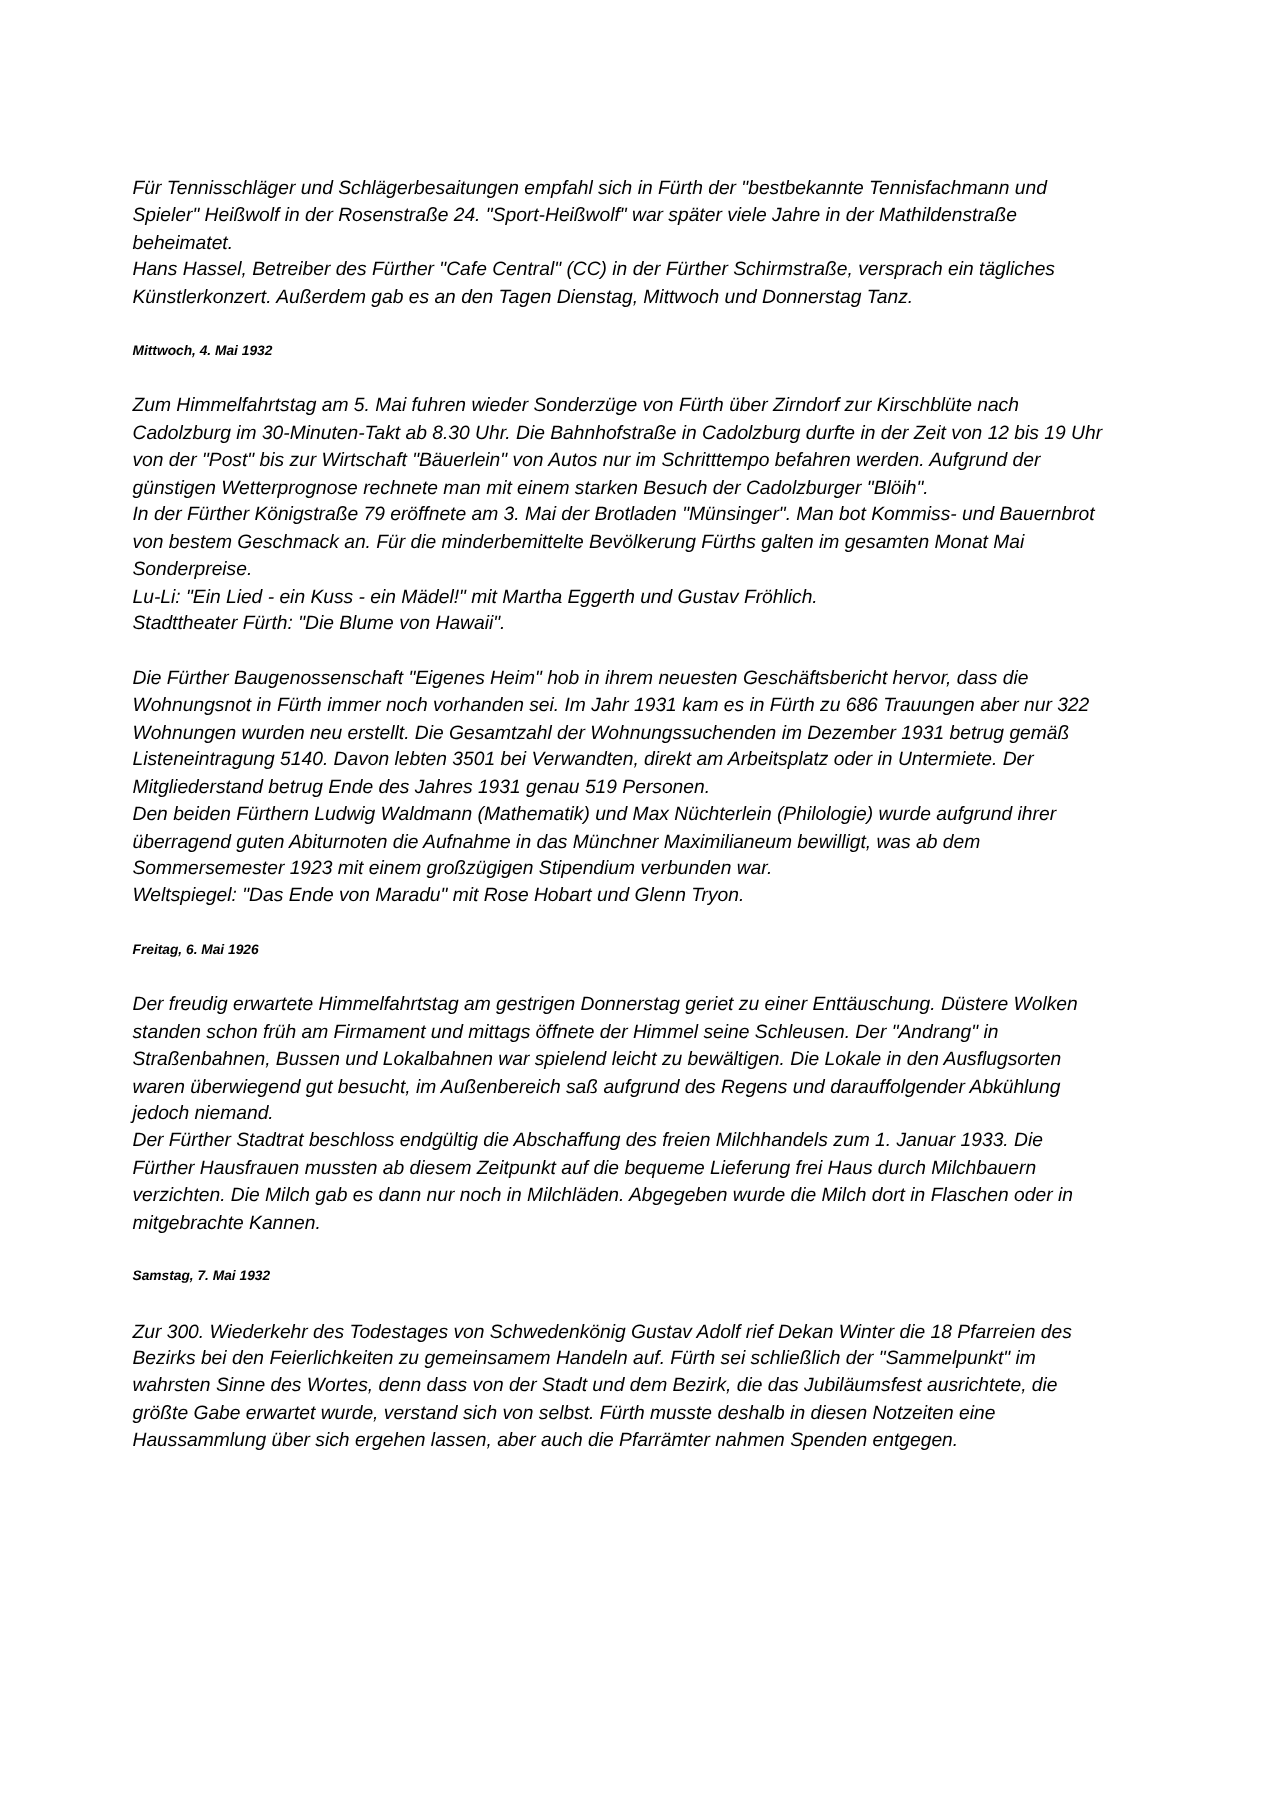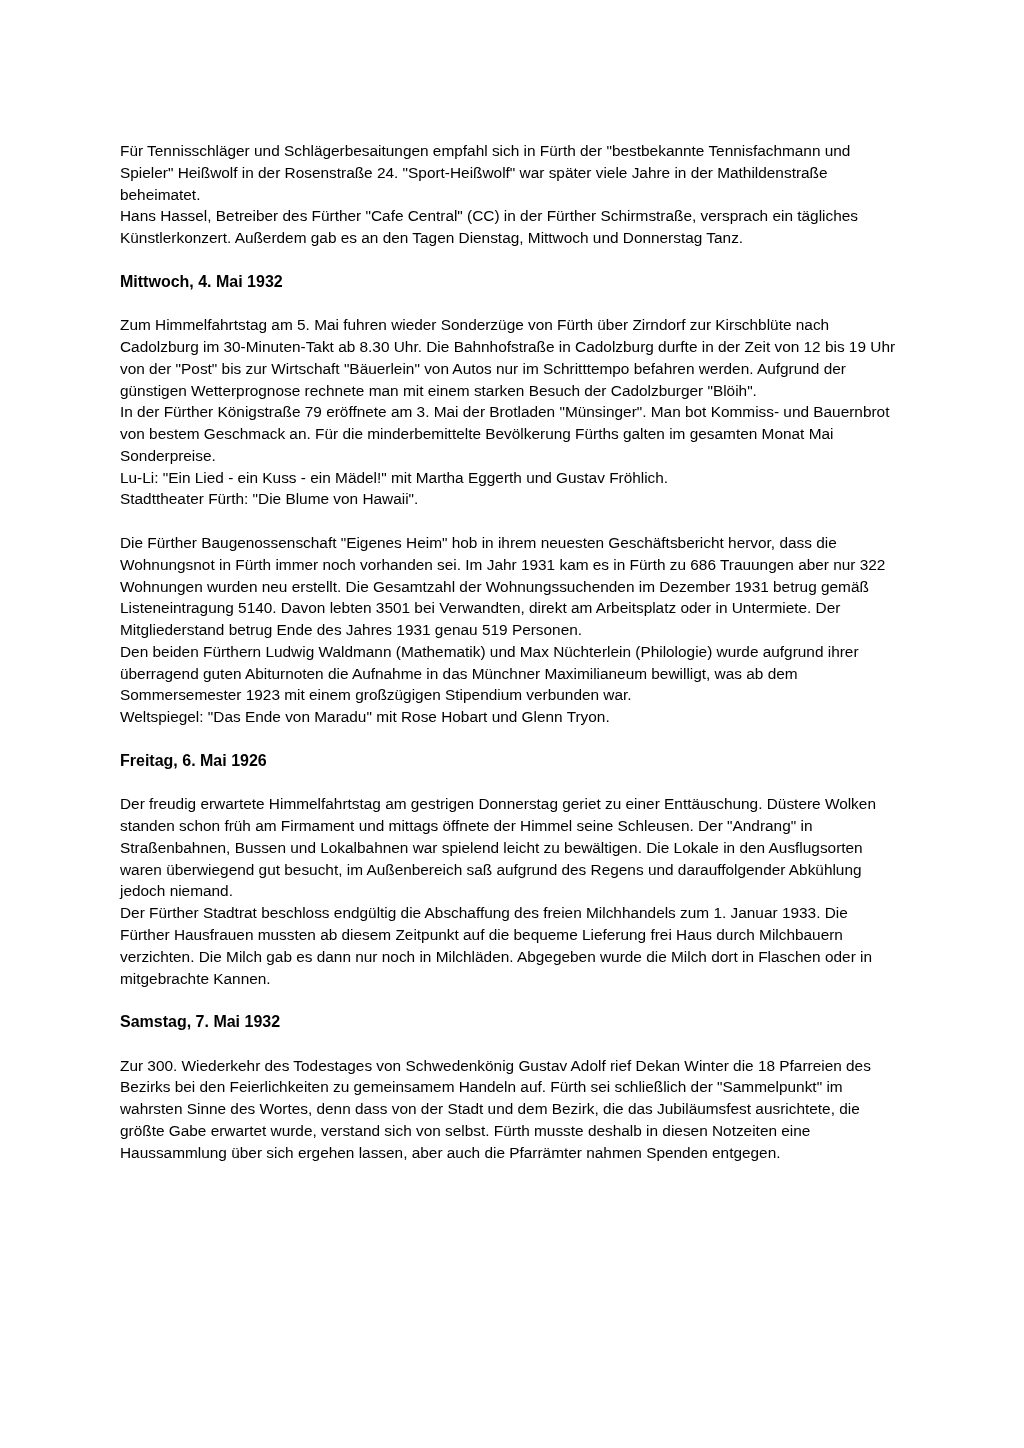--- a/index.html
+++ b/index.html
@@ -8,38 +8,39 @@
     background: #ffffff;
   }
   body {
     width: 1024px;
     height: 1448px;
     position: relative;
     overflow: hidden;
   }
   .page-content {
     position: absolute;
-    left: 120px;
+    left: 106px;
     top: 140px;
     width: 780px;
     color: #000000;
     font-family: "Liberation Sans", "DejaVu Sans", sans-serif;
     font-size: 15.4px;
     line-height: 21.78px;
     text-align: left;
+    font-style: italic;
   }
   .para-block {
     margin: 0 0 21.78px 0;
   }
   .para-block p {
     margin: 0;
     padding: 0;
   }
   .section-heading {
-    font-size: 16px;
+    font-size: 11px;
     line-height: 21.78px;
     font-weight: bold;
     margin: 0 0 21.78px 0;
     padding: 0;
   }
 </style>
 </head>
 <body>
 
 <div class="page-content">

